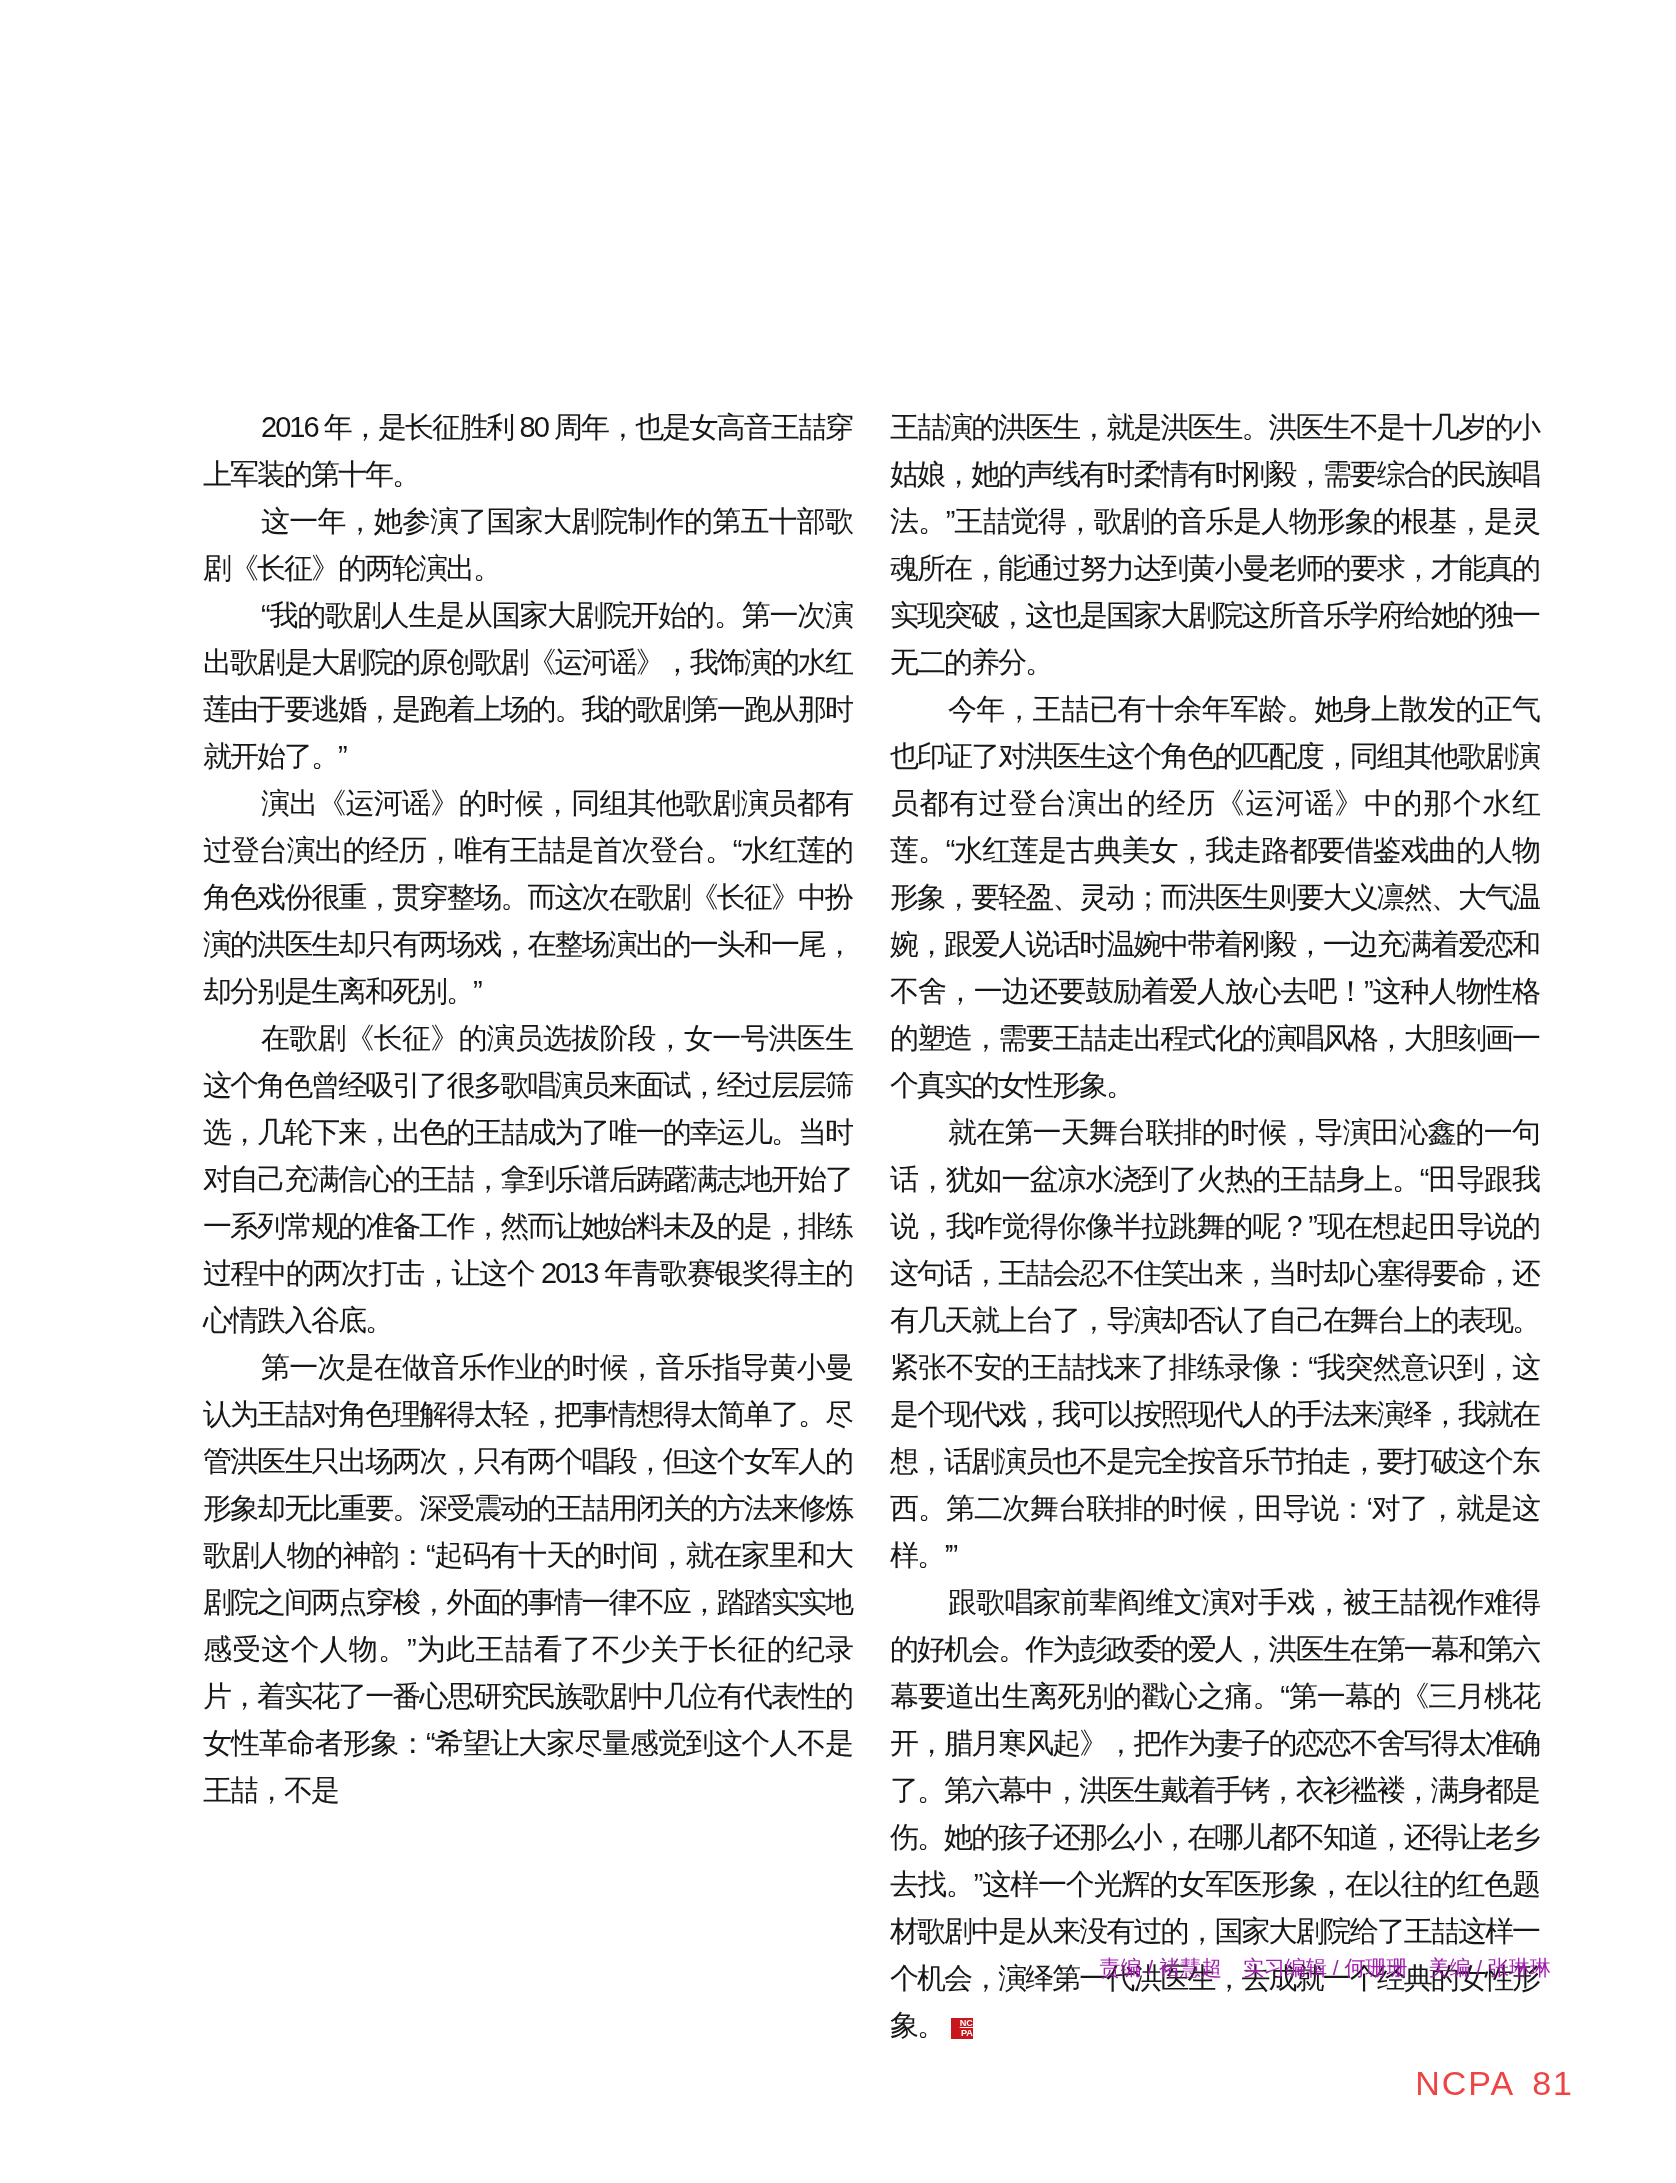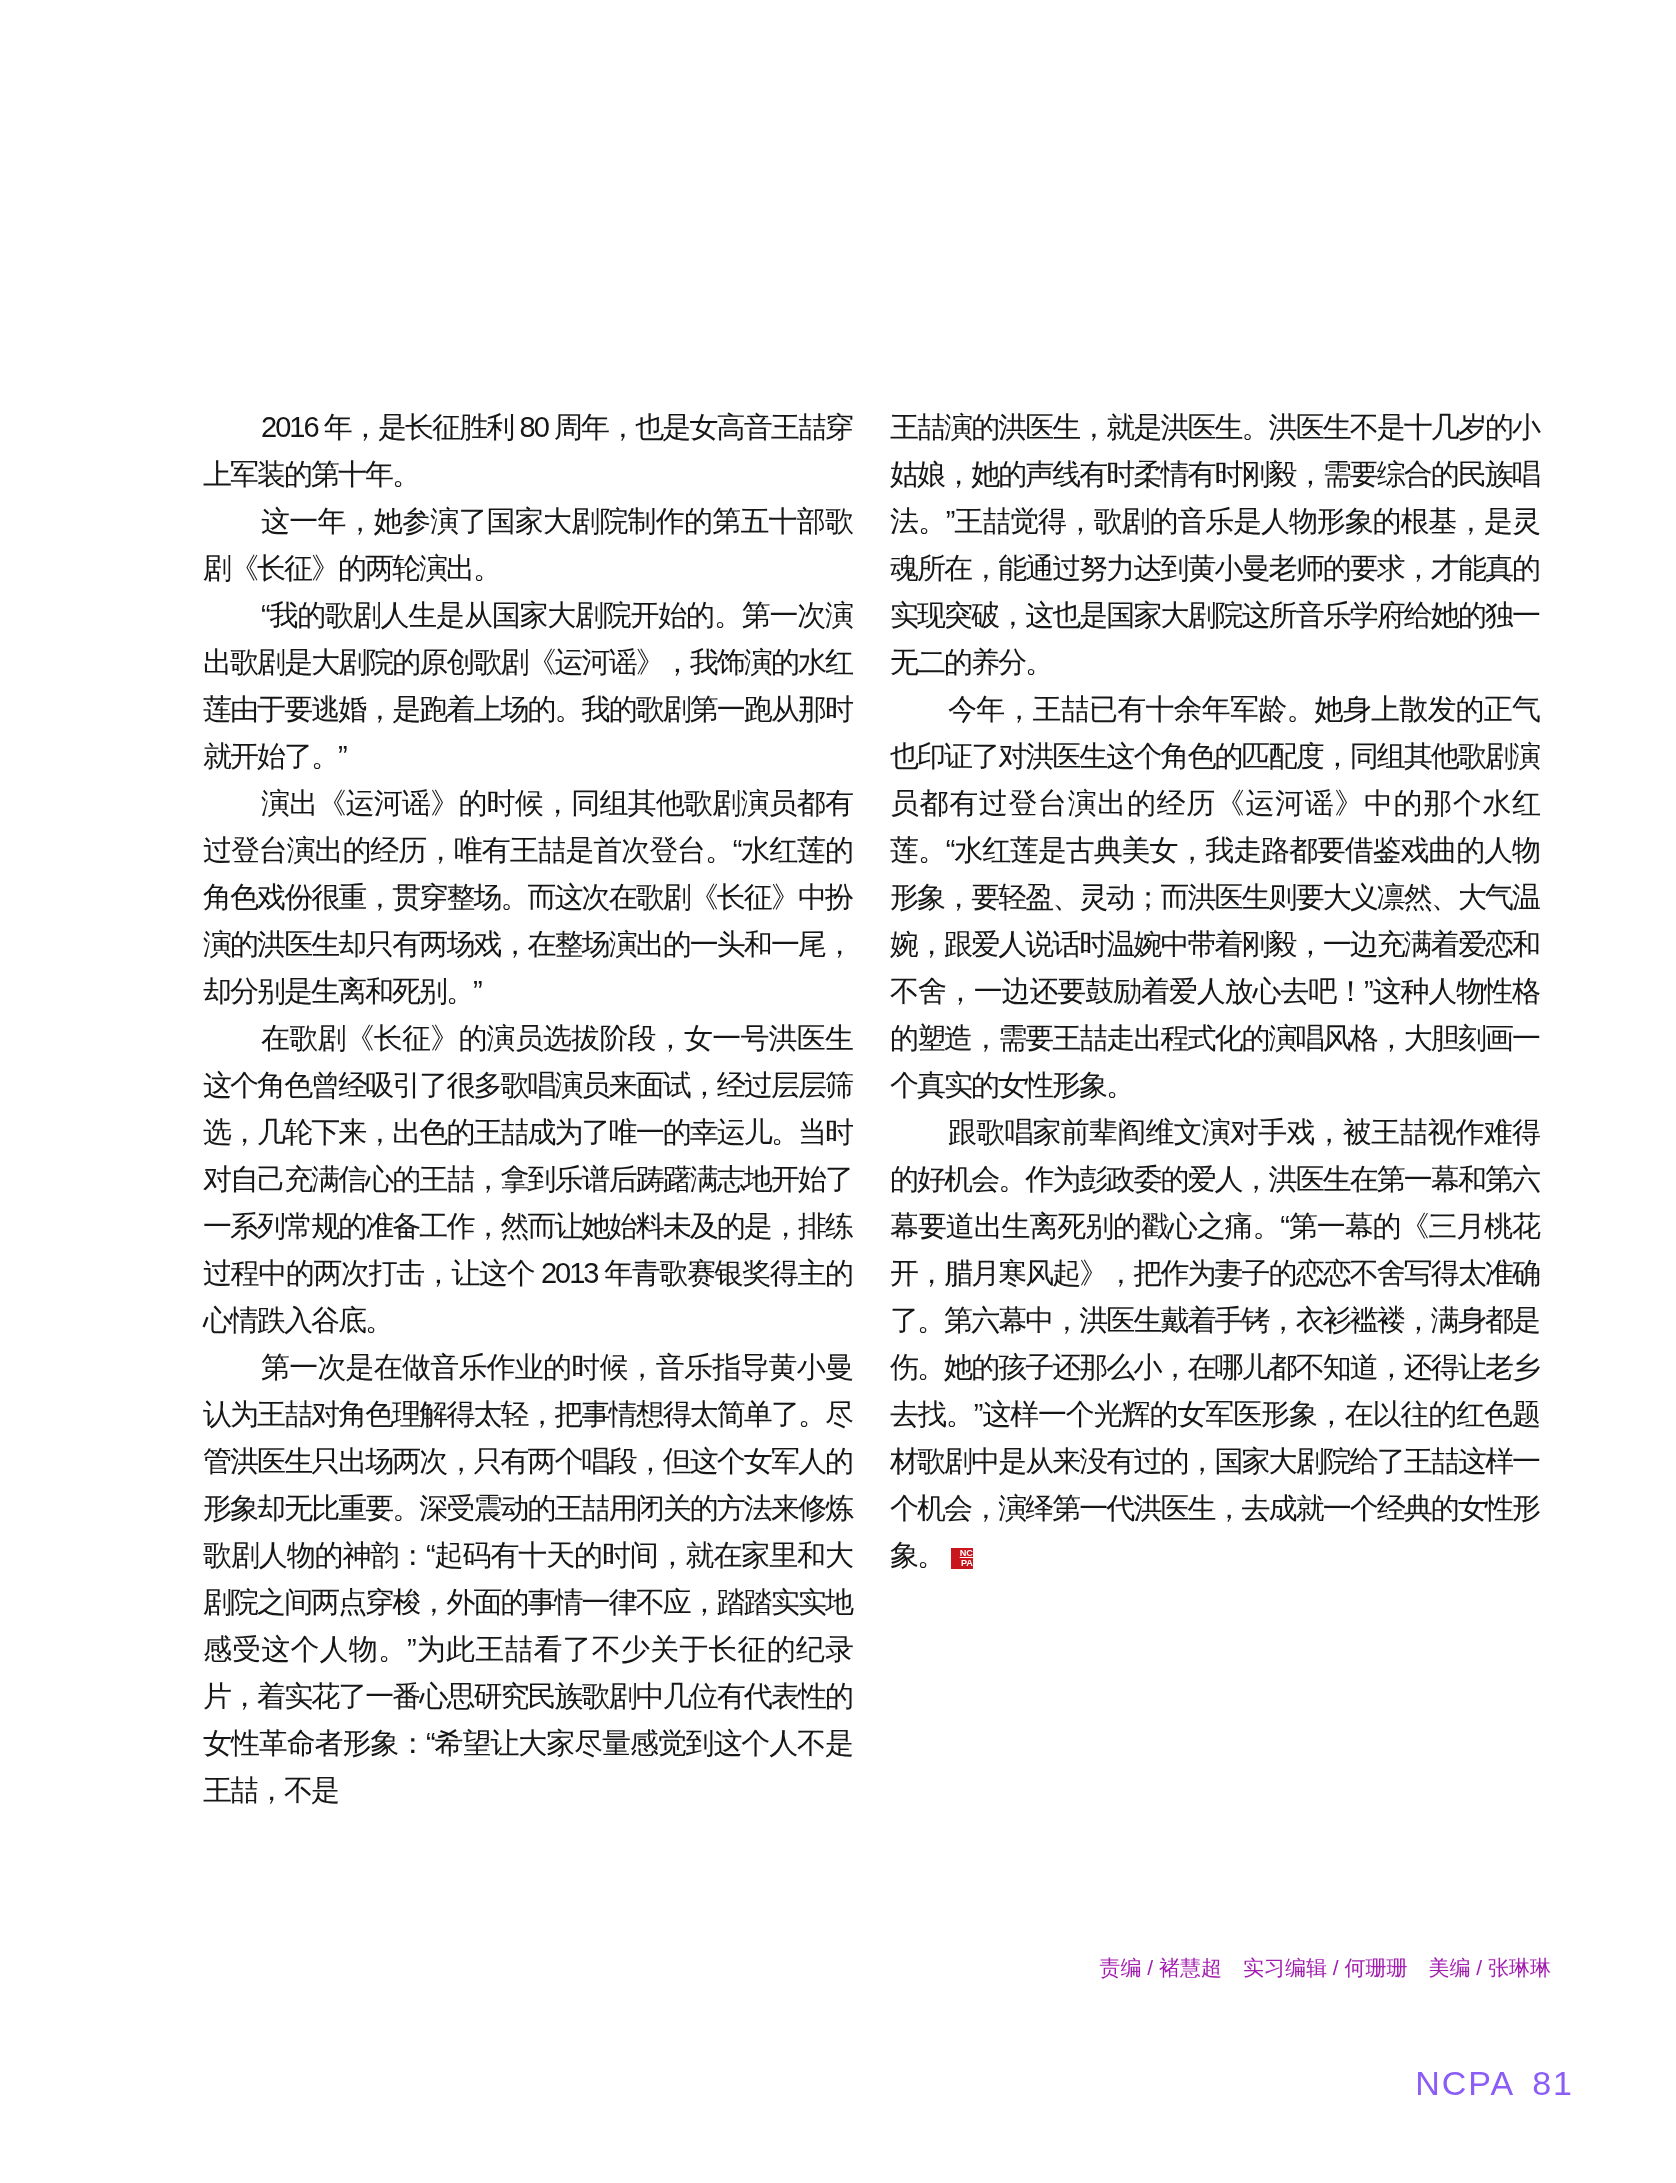--- a/index.html
+++ b/index.html
@@ -69,21 +69,21 @@
     letter-spacing: 0;
     color: #a21caf;
     white-space: nowrap;
   }
   .pagefoot {
     position: absolute;
     top: 2064px;
     right: 118px;
     font-size: 34px;
     letter-spacing: 2px;
-    color: #8b5cf6;
+    color: #ef4444;
     white-space: nowrap;
   }
   .pagefoot .num {
     margin-left: 17px;
   }
 </style>
 </head>
 <body>
 
 <div class="page">
@@ -95,20 +95,21 @@
       <p class="para indent">这一年，她参演了国家大剧院制作的第五十部歌剧《长征》的两轮演出。</p>
       <p class="para indent">“我的歌剧人生是从国家大剧院开始的。第一次演出歌剧是大剧院的原创歌剧《运河谣》，我饰演的水红莲由于要逃婚，是跑着上场的。我的歌剧第一跑从那时就开始了。”</p>
       <p class="para indent">演出《运河谣》的时候，同组其他歌剧演员都有过登台演出的经历，唯有王喆是首次登台。“水红莲的角色戏份很重，贯穿整场。而这次在歌剧《长征》中扮演的洪医生却只有两场戏，在整场演出的一头和一尾，却分别是生离和死别。”</p>
       <p class="para indent">在歌剧《长征》的演员选拔阶段，女一号洪医生这个角色曾经吸引了很多歌唱演员来面试，经过层层筛选，几轮下来，出色的王喆成为了唯一的幸运儿。当时对自己充满信心的王喆，拿到乐谱后踌躇满志地开始了一系列常规的准备工作，然而让她始料未及的是，排练过程中的两次打击，让这个 2013 年青歌赛银奖得主的心情跌入谷底。</p>
       <p class="para indent">第一次是在做音乐作业的时候，音乐指导黄小曼认为王喆对角色理解得太轻，把事情想得太简单了。尽管洪医生只出场两次，只有两个唱段，但这个女军人的形象却无比重要。深受震动的王喆用闭关的方法来修炼歌剧人物的神韵：“起码有十天的时间，就在家里和大剧院之间两点穿梭，外面的事情一律不应，踏踏实实地感受这个人物。”为此王喆看了不少关于长征的纪录片，着实花了一番心思研究民族歌剧中几位有代表性的女性革命者形象：“希望让大家尽量感觉到这个人不是王喆，不是</p>
     </div>
 
     <div class="col">
       <p class="para">王喆演的洪医生，就是洪医生。洪医生不是十几岁的小姑娘，她的声线有时柔情有时刚毅，需要综合的民族唱法。”王喆觉得，歌剧的音乐是人物形象的根基，是灵魂所在，能通过努力达到黄小曼老师的要求，才能真的实现突破，这也是国家大剧院这所音乐学府给她的独一无二的养分。</p>
       <p class="para indent">今年，王喆已有十余年军龄。她身上散发的正气也印证了对洪医生这个角色的匹配度，同组其他歌剧演员都有过登台演出的经历《运河谣》中的那个水红莲。“水红莲是古典美女，我走路都要借鉴戏曲的人物形象，要轻盈、灵动；而洪医生则要大义凛然、大气温婉，跟爱人说话时温婉中带着刚毅，一边充满着爱恋和不舍，一边还要鼓励着爱人放心去吧！”这种人物性格的塑造，需要王喆走出程式化的演唱风格，大胆刻画一个真实的女性形象。</p>
+      <p class="para indent">就在第一天舞台联排的时候，导演田沁鑫的一句话，犹如一盆凉水浇到了火热的王喆身上。“田导跟我说，我咋觉得你像半拉跳舞的呢？”现在想起田导说的这句话，王喆会忍不住笑出来，当时却心塞得要命，还有几天就上台了，导演却否认了自己在舞台上的表现。紧张不安的王喆找来了排练录像：“我突然意识到，这是个现代戏，我可以按照现代人的手法来演绎，我就在想，话剧演员也不是完全按音乐节拍走，要打破这个东西。第二次舞台联排的时候，田导说：‘对了，就是这样。’”</p>
       <p class="para indent">
         <span>跟歌唱家前辈阎维文演对手戏，被王喆视作难得的好机会。作为彭政委的爱人，洪医生在第一幕和第六幕要道出生离死别的戳心之痛。“第一幕的《三月桃花开，腊月寒风起》，把作为妻子的恋恋不舍写得太准确了。第六幕中，洪医生戴着手铐，衣衫褴褛，满身都是伤。她的孩子还那么小，在哪儿都不知道，还得让老乡去找。”这样一个光辉的女军医形象，在以往的红色题材歌剧中是从来没有过的，国家大剧院给了王喆这样一个机会，演绎第一代洪医生，去成就一个经典的女性形象。</span><span class="stamp"><span class="l1">NC</span><span class="l2">PA</span></span>
       </p>
     </div>
 
   </div>
 
   <div class="credits">责编 / 褚慧超　实习编辑 / 何珊珊　美编 / 张琳琳</div>
 
   <div class="pagefoot">

